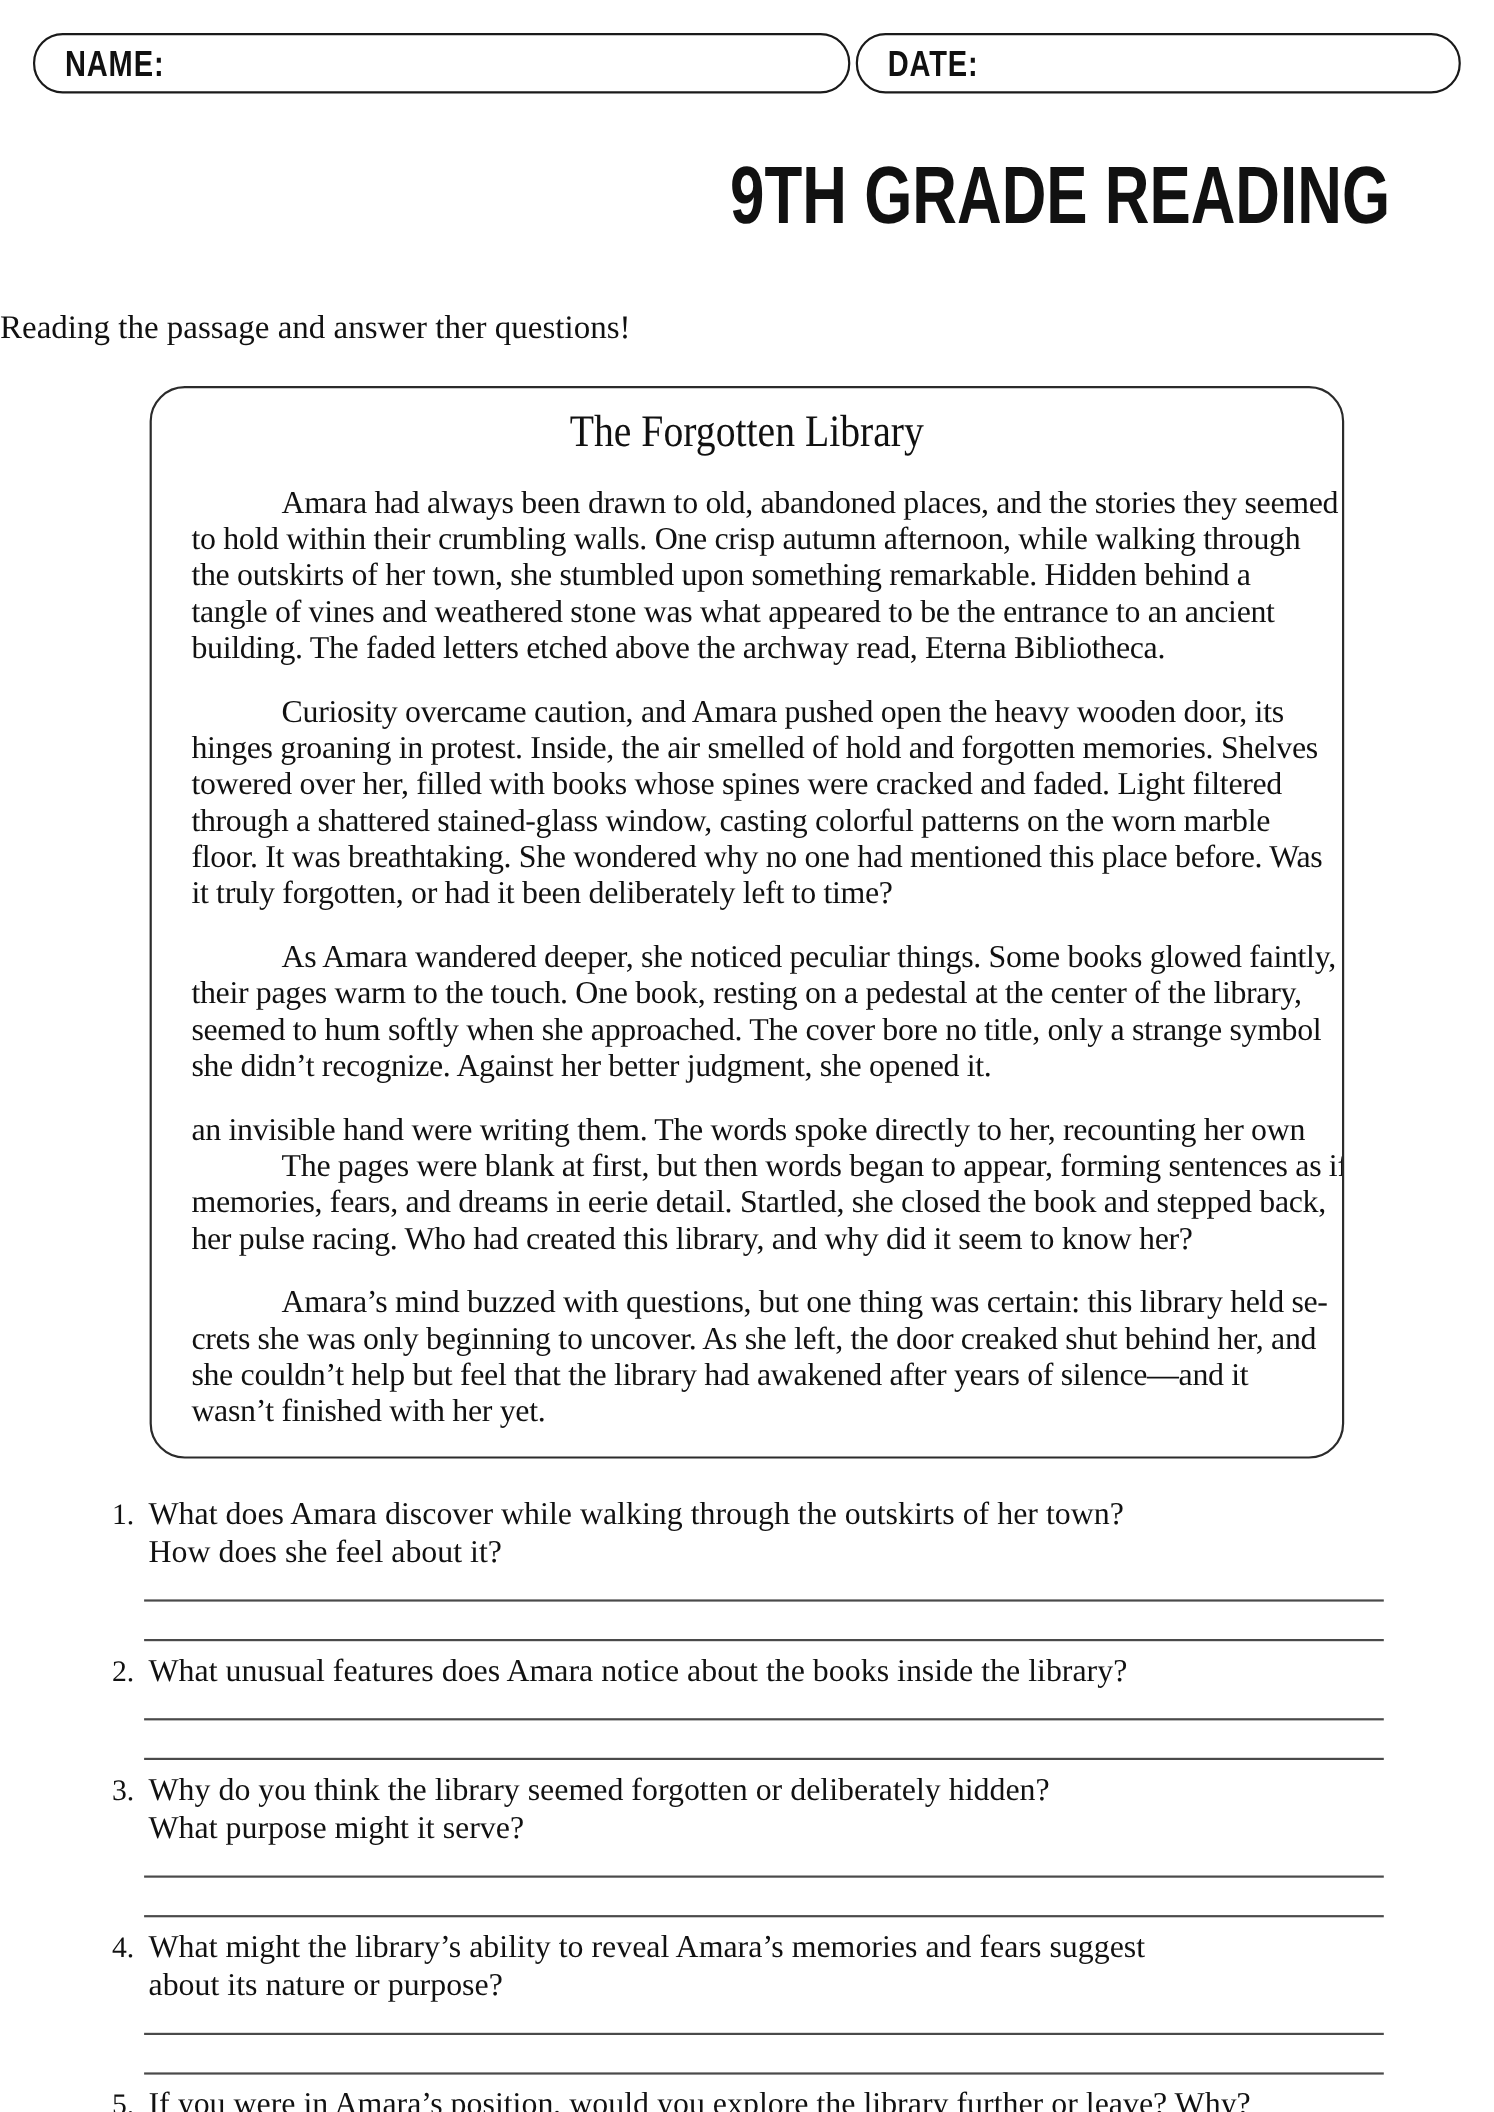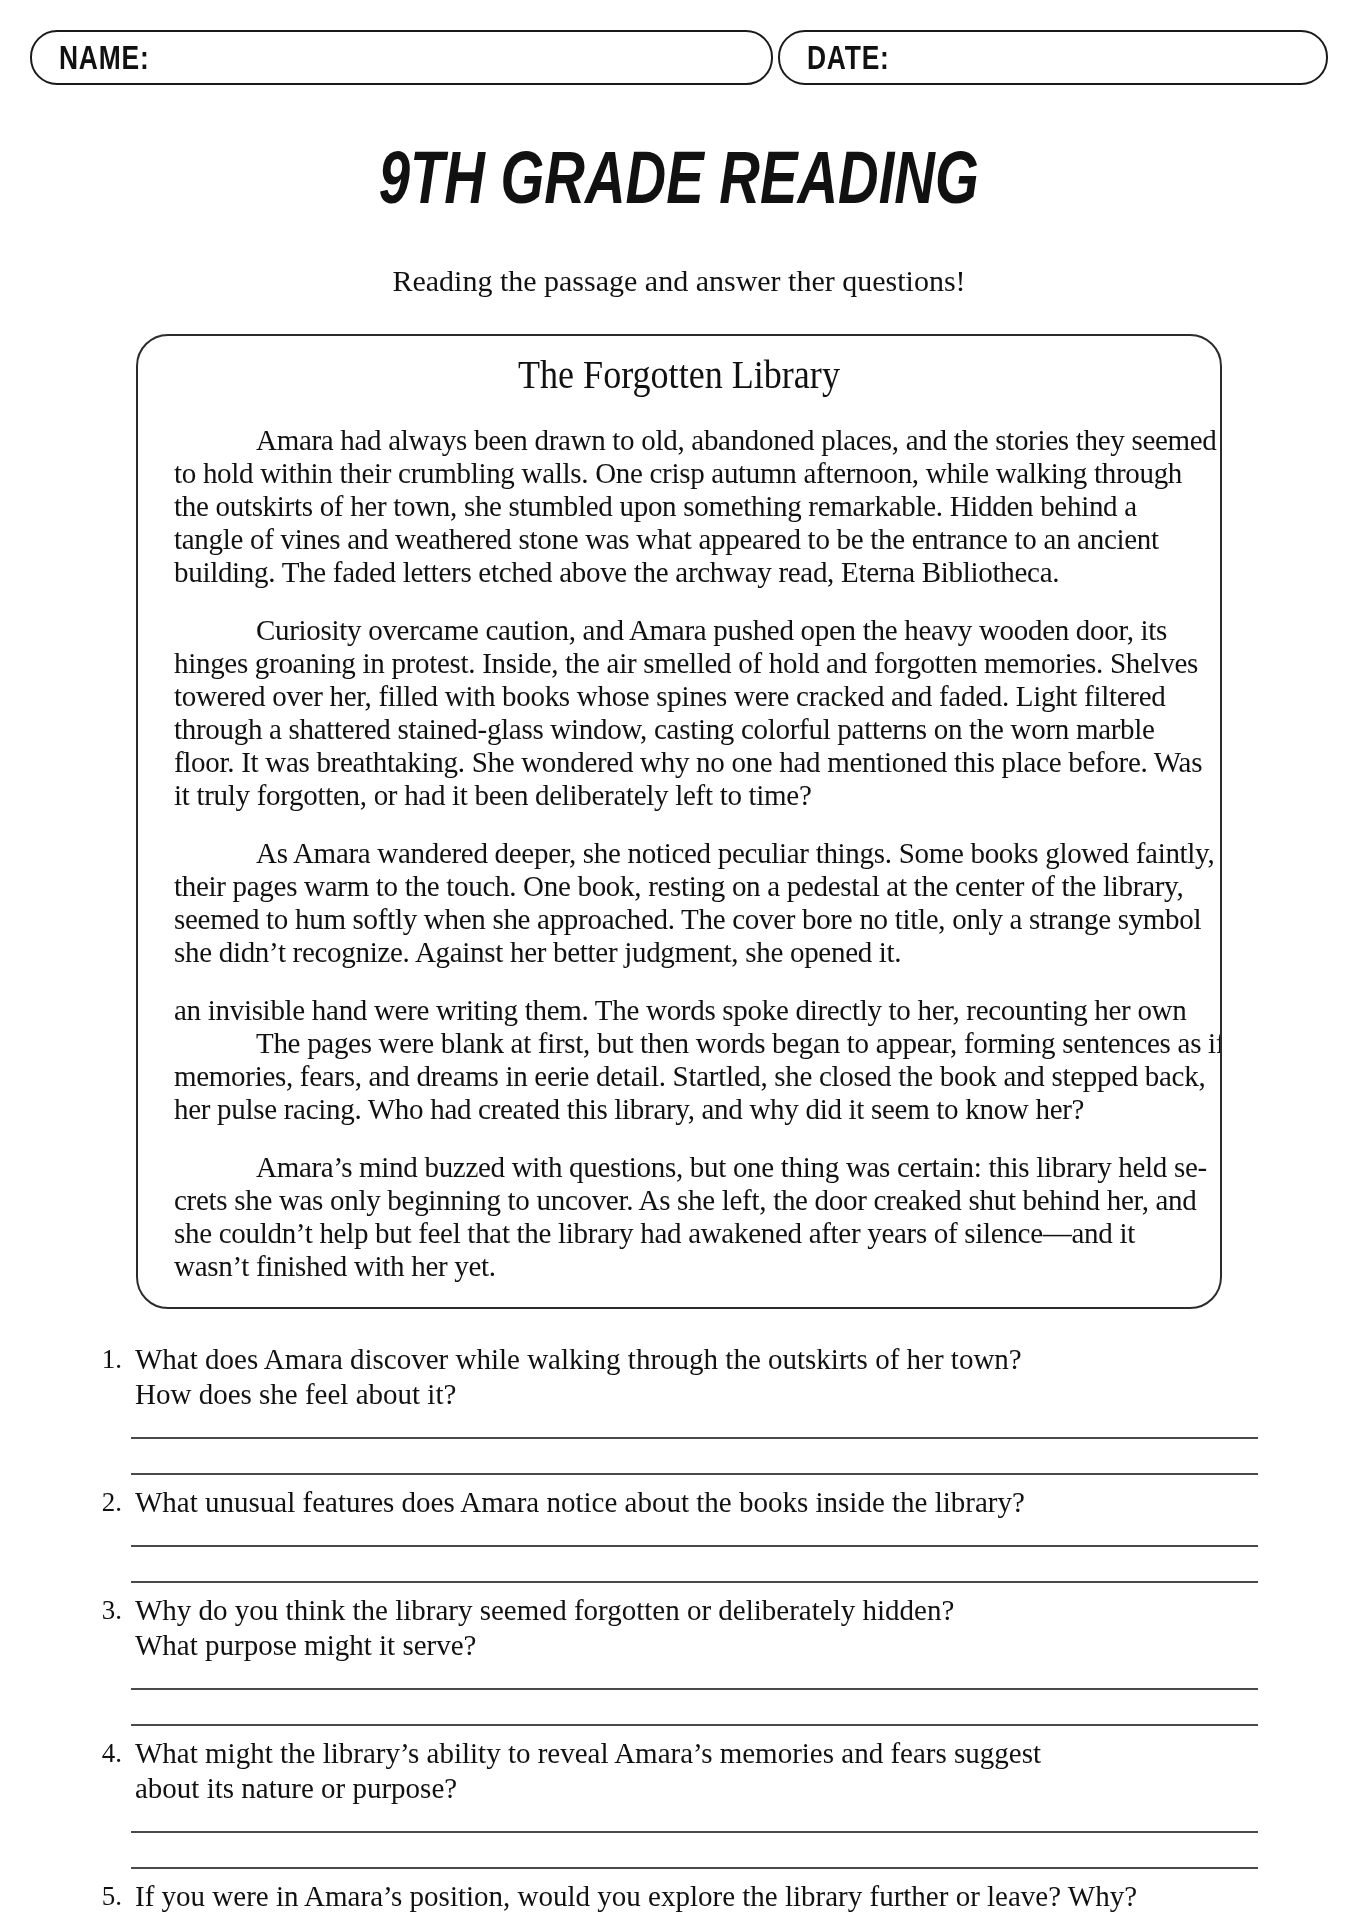--- a/index.html
+++ b/index.html
@@ -18,27 +18,27 @@
   }
   .name-box { width:743px; flex:0 0 auto; }
   .date-box { flex:1; }
   .field-label {
     font-family:"Liberation Sans", sans-serif; font-weight:700;
     font-size:33px; letter-spacing:1px; margin-left:27px;
     transform:scaleX(0.8); transform-origin:left center; white-space:nowrap;
   }
 
   
-  .title-wrap { text-align:center; margin-top:12px;font-style:italic; }
+  .title-wrap { text-align:right; margin-top:12px; }
   .big-title {
     display:inline-block; font-family:"Liberation Sans", sans-serif;
     font-weight:700; font-size:74px; line-height:62px; white-space:nowrap;
     transform:scaleX(0.76); transform-origin:center;
   }
-  .subtitle { text-align:center; font-size:30px; line-height:34px; margin-top:6px; }
+  .subtitle { font-size:30px; line-height:34px; margin-top:23px; }
 
   
   .passage-box {
     box-sizing:border-box; width:1086px; margin:36px auto 0 auto;
     border:2.5px solid #2b2b2b; border-radius:32px;
     padding:13px 36px 24px 36px; overflow:hidden; background:#fff;
   }
   .passage-title-wrap { text-align:center; }
   .passage-title {
     display:inline-block; font-size:41px; line-height:50px;

